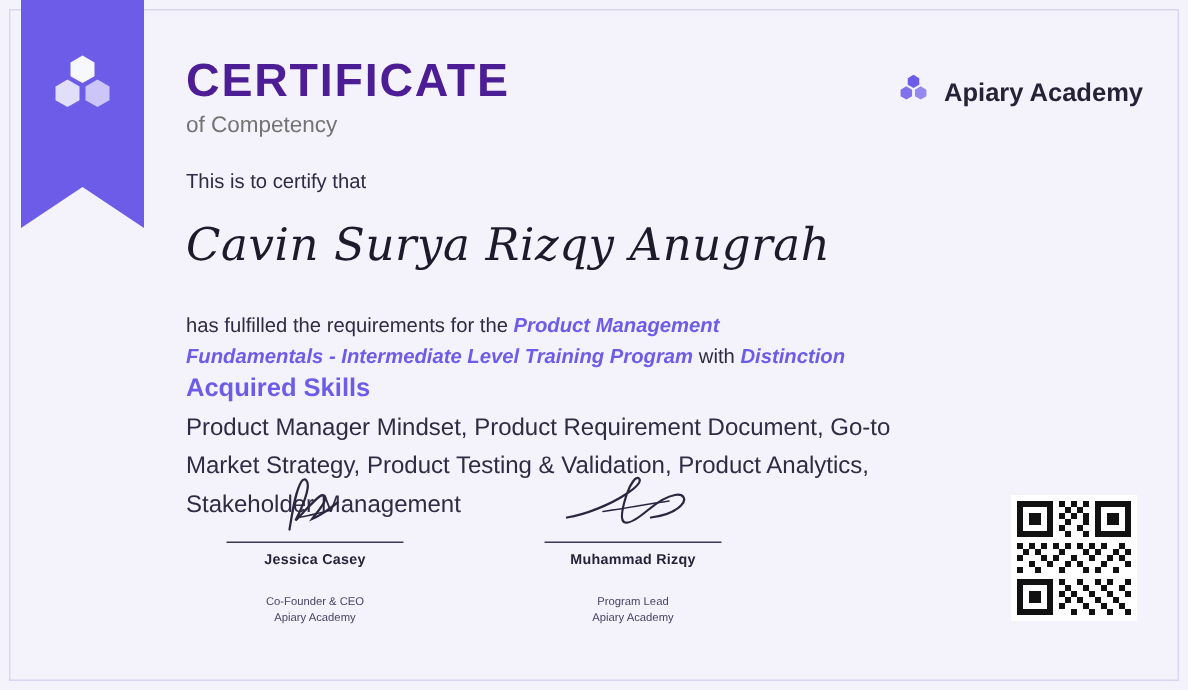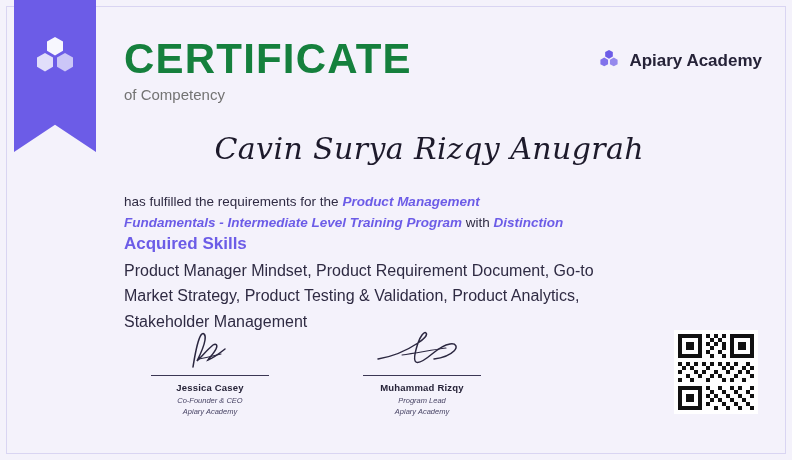--- a/index.html
+++ b/index.html
@@ -49,24 +49,24 @@
     width: 46px;
     height: 46px;
   }
   
   .header {
     position: absolute;
     left: 124px;
     top: 38px;
   }
   .cert-title {
-    font-size: 42px;
+    font-size: 31px;
     font-weight: bold;
     letter-spacing: 1.2px;
-    color: #15803d;
+    color: #4c1d95;
     line-height: 1;
   }
   .cert-sub {
     margin-top: 6px;
     font-size: 15px;
     color: #737373;
     font-weight: normal;
   }
   .brand {
     position: absolute;
@@ -93,21 +93,20 @@
     color: #2f2b43;
   }
   .recipient {
     margin-top: 18px;
     font-family: "DejaVu Serif", serif;
     font-style: italic;
     font-size: 30px;
     color: #1d1a2b;
     letter-spacing: 0.4px;
     white-space: nowrap;
-    text-align: right;
   }
   .fulfil {
     margin-top: 26px;
     font-size: 13.5px;
     color: #2f2b43;
     line-height: 1.55;
     max-width: 450px;
   }
   .fulfil .hl {
     color: #6c5ce7;
@@ -149,25 +148,24 @@
     width: 118px;
     border-top: 1px solid #3b3754;
   }
   .sig-name {
     font-size: 9.5px;
     font-weight: bold;
     color: #262338;
     letter-spacing: 0.2px;
   }
   .sig-role {
-    margin-top: 3px;
+    margin-top: 17px;
     font-size: 7.5px;
     color: #474364;
     line-height: 1.45;
-    font-style: italic;
   }
   
   .qr {
     position: absolute;
     right: 34px;
     bottom: 46px;
     width: 84px;
     height: 84px;
     background: #ffffff;
   }
@@ -203,20 +201,21 @@
           <polygon points="23,4 31,8.6 31,17.8 23,22.4 15,17.8 15,8.6"></polygon>
           <polygon points="13,20 21,24.6 21,33.8 13,38.4 5,33.8 5,24.6" opacity="0.85"></polygon>
           <polygon points="33,20 41,24.6 41,33.8 33,38.4 25,33.8 25,24.6" opacity="0.7"></polygon>
         </g>
       </svg>
     </span>
     <span class="brand-name">Apiary Academy</span>
   </div>
 
   <div class="body-block">
+    <div class="certify-line">This is to certify that</div>
 
     <div class="recipient">Cavin Surya Rizqy Anugrah</div>
 
     <div class="fulfil">
       <span>has fulfilled the requirements for the </span><span class="hl">Product Management Fundamentals - Intermediate Level Training Program</span><span> with </span><span class="hl">Distinction</span>
     </div>
 
     <div class="skills-label">Acquired Skills</div>
     <div class="skills-text">Product Manager Mindset, Product Requirement Document, Go-to Market Strategy, Product Testing &amp; Validation, Product Analytics, Stakeholder Management</div>
   </div>

